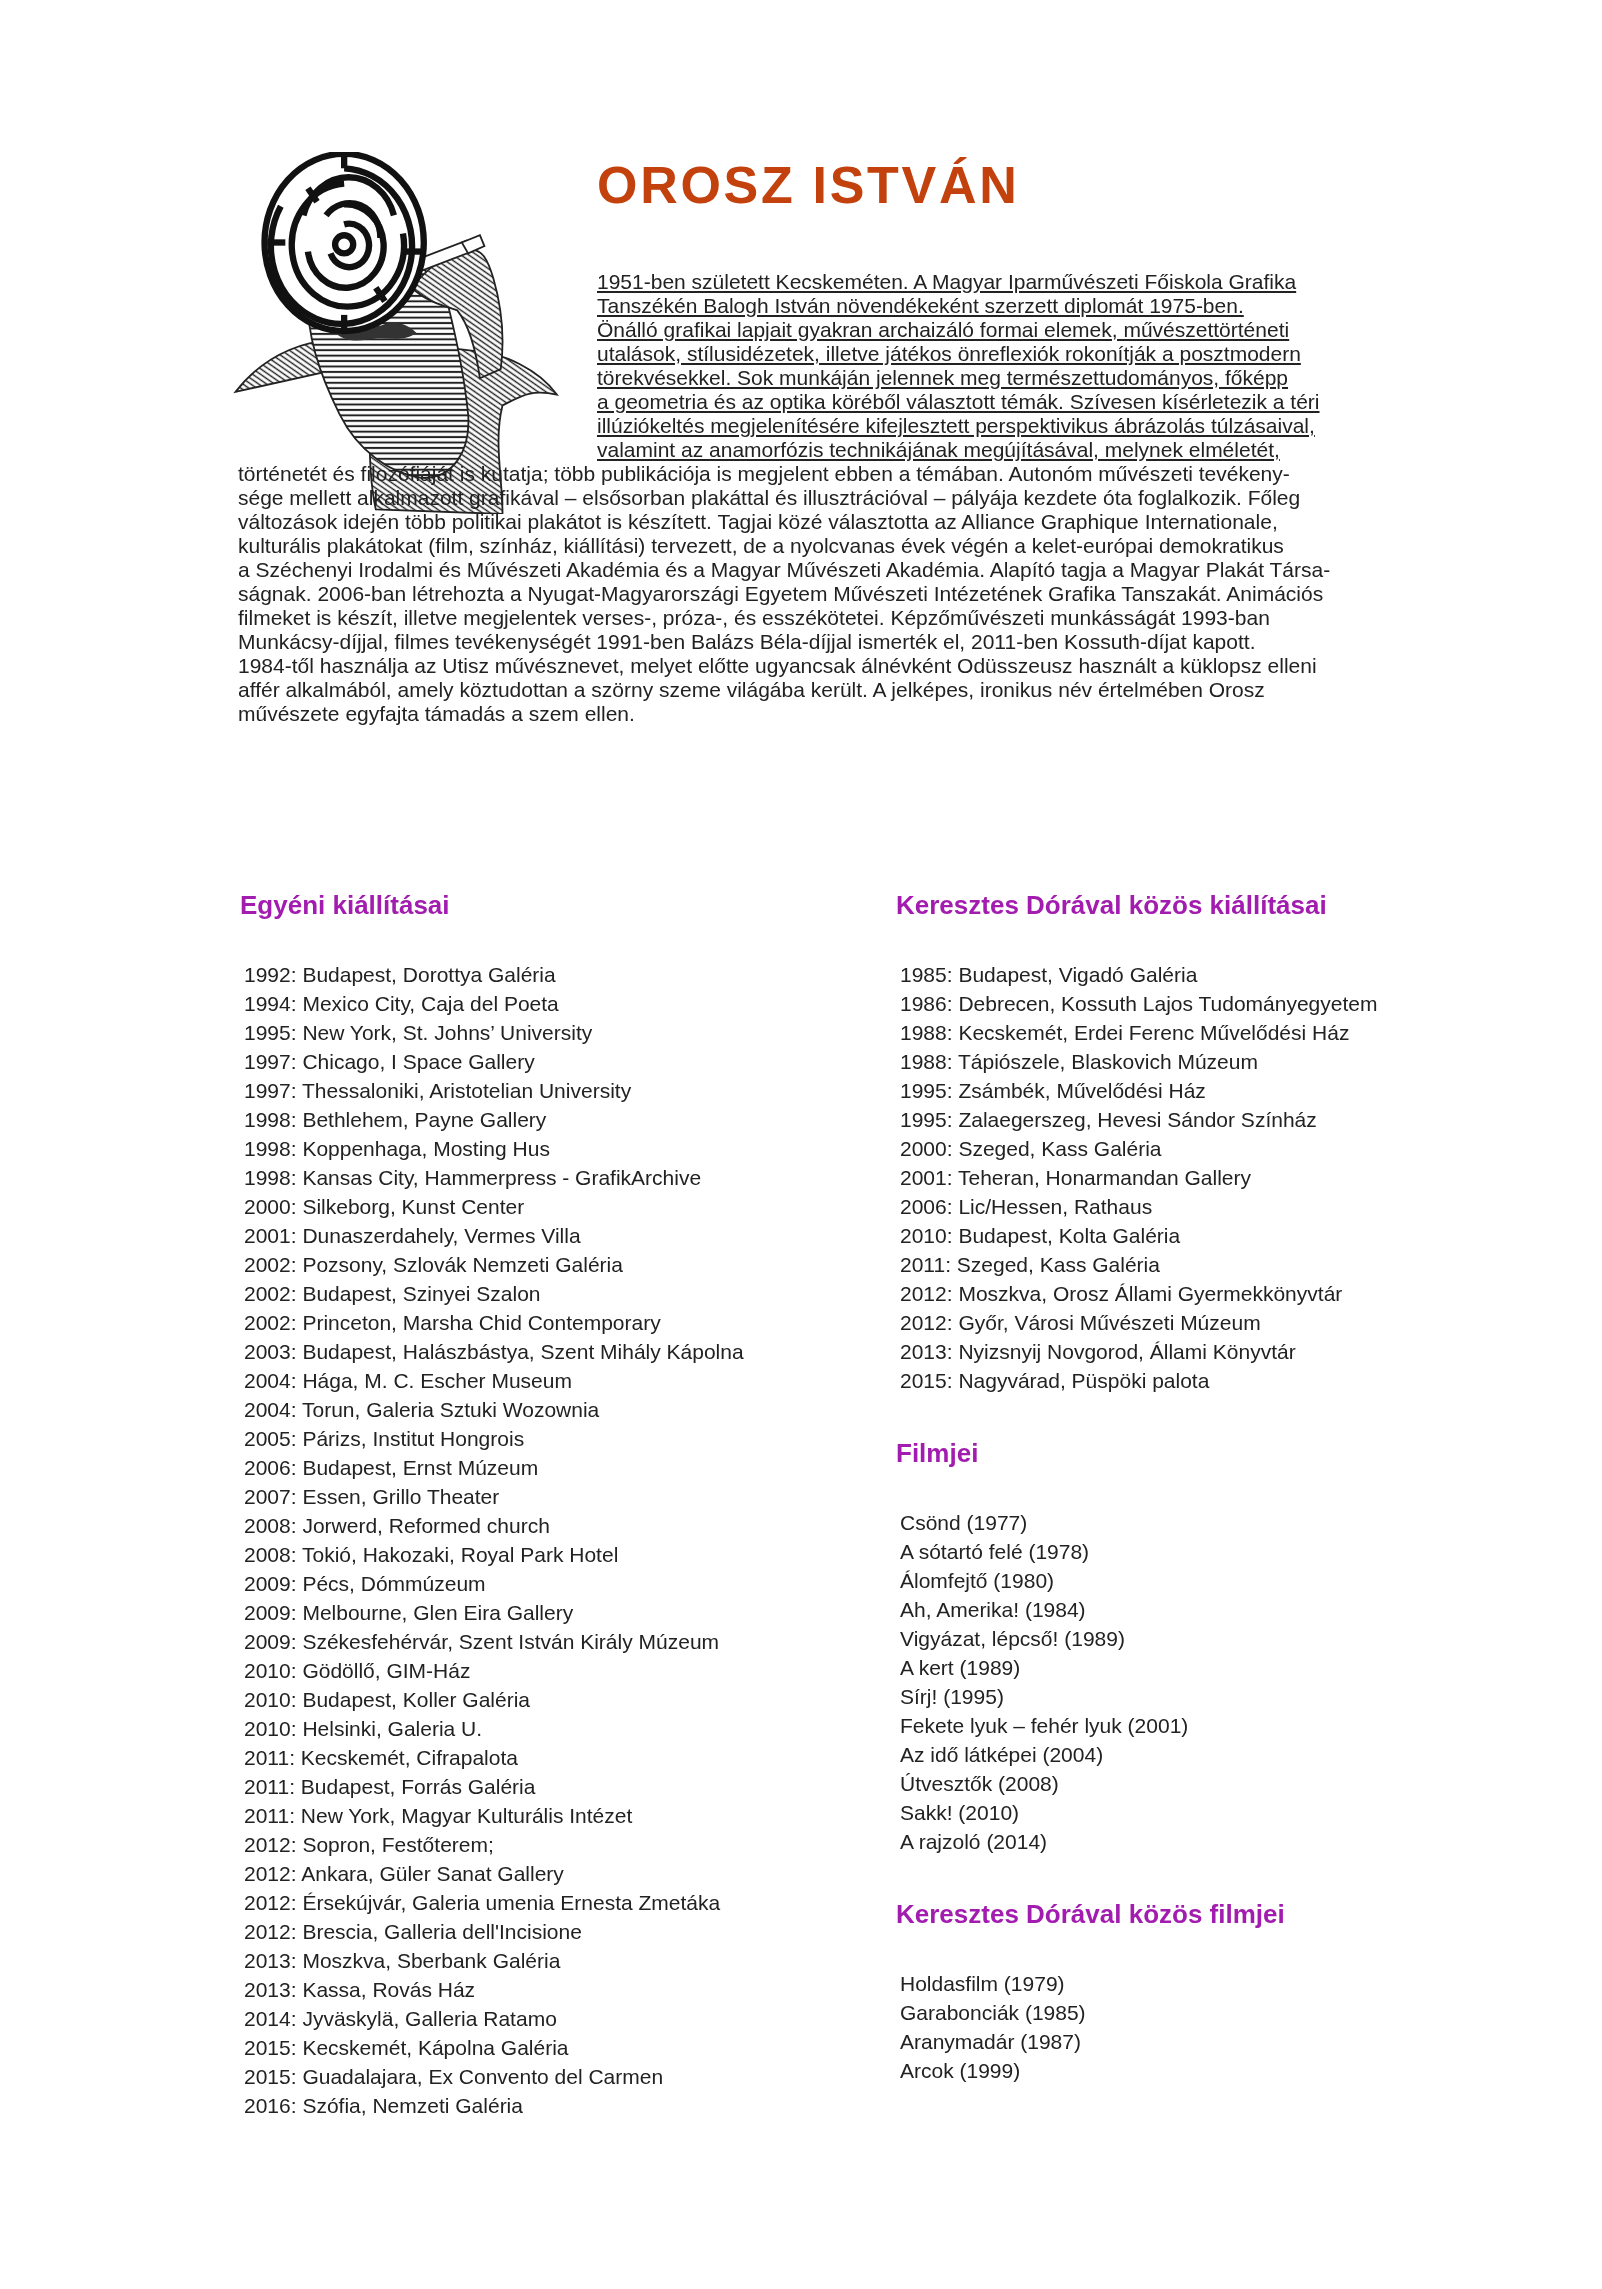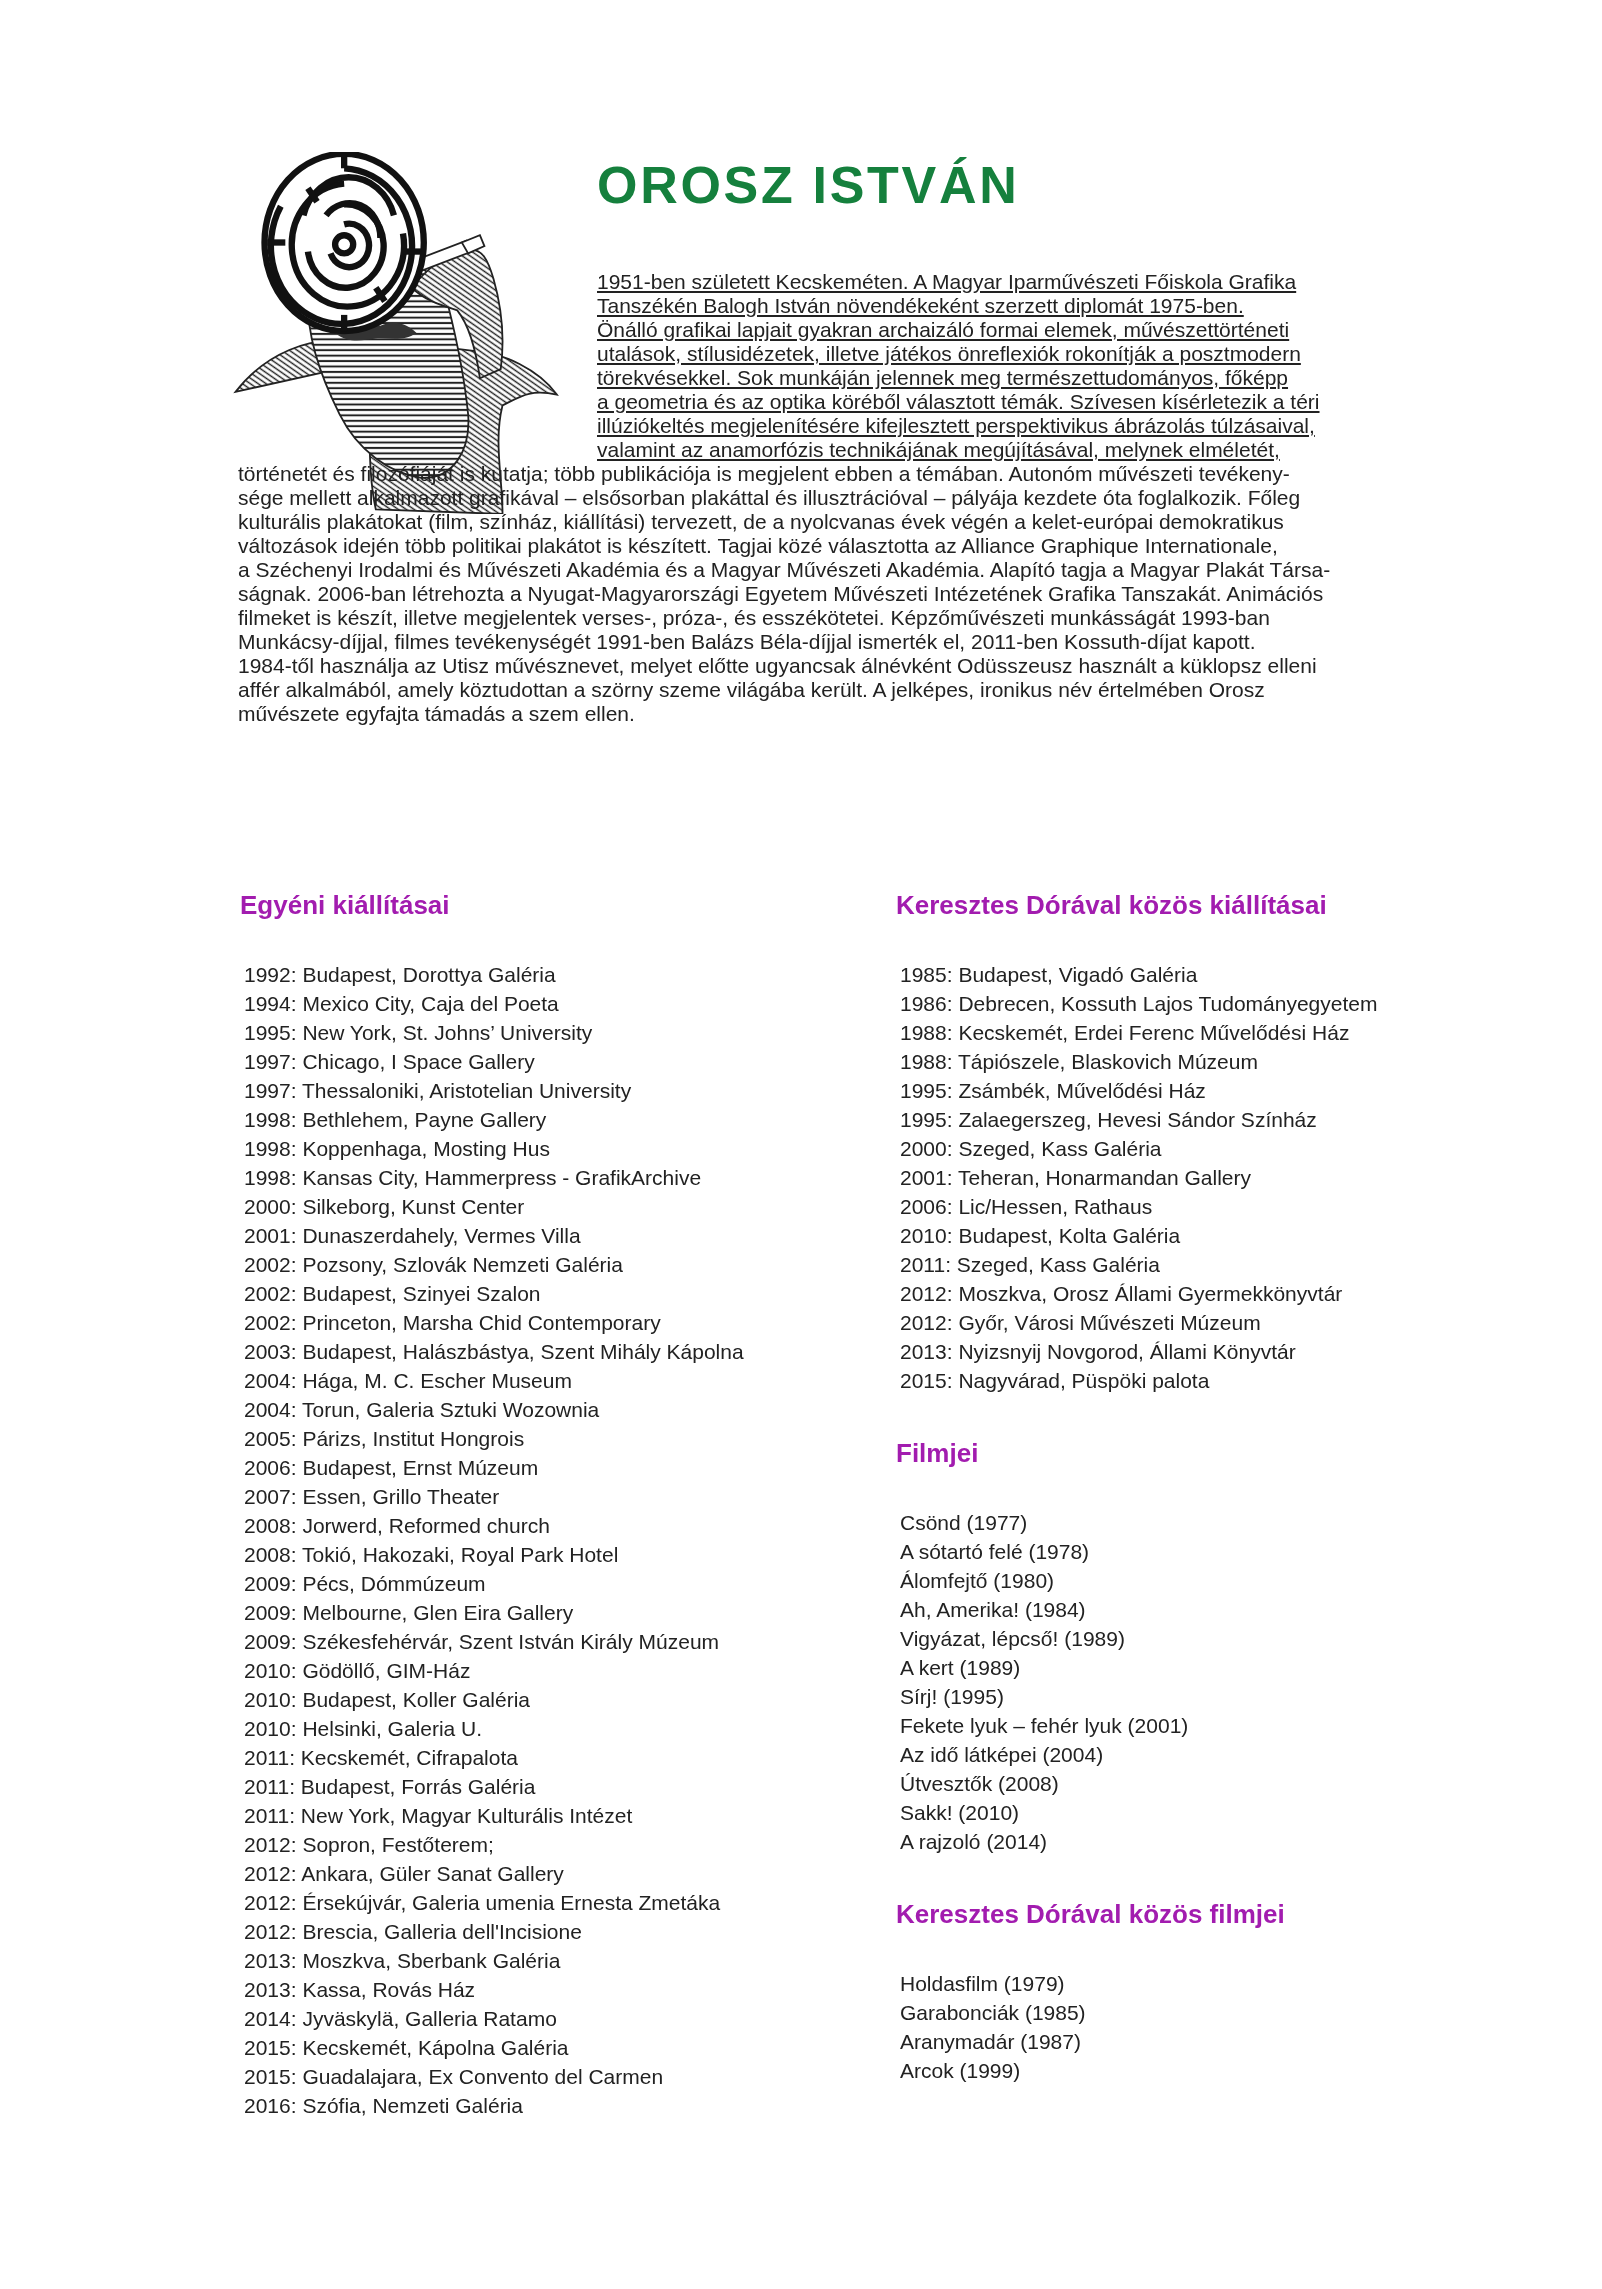--- a/index.html
+++ b/index.html
@@ -1,20 +1,20 @@
 <!DOCTYPE html>
 <html style="font-size:14.5px"><head>
 <meta charset="utf-8">
 <style>
   html, body { margin:0; padding:0; background:#ffffff; }
   body { width:1603px; height:2290px; position:relative; overflow:hidden;
          font-family:"Liberation Sans", sans-serif; color:#222222; }
   .portrait { position:absolute; left:231px; top:152px; width:353px; height:362px; }
   .title { position:absolute; left:597px; top:159px; margin:0; font-size:52px; font-weight:bold;
-           letter-spacing:2.7px; color:#15803d; line-height:1; }
+           letter-spacing:2.7px; color:#c2410c; line-height:1; }
   .bio { position:absolute; left:238px; top:270px; width:1167px; font-size:21px; line-height:24px; }
   .bio .narrow { margin-left:359px;text-decoration:underline; }
   .bio .line { display:block; white-space:nowrap; }
   .col { position:absolute; top:887px; }
   .col.left { left:240px; width:615px; }
   .col.right { left:896px; width:561px; }
   h2 { margin:0; font-size:26px; font-weight:bold; line-height:36px; color:#a21caf; }
   ul { list-style:none; margin:4px; padding:0; }
   li { font-size:21px; line-height:29px; white-space:nowrap; }
   .h-gap { height:33px; }
@@ -75,22 +75,22 @@
     <span class="line">Önálló grafikai lapjait gyakran archaizáló formai elemek, művészettörténeti</span>
     <span class="line">utalások, stílusidézetek, illetve játékos önreflexiók rokonítják a posztmodern</span>
     <span class="line">törekvésekkel. Sok munkáján jelennek meg természettudományos, főképp</span>
     <span class="line">a geometria és az optika köréből választott témák. Szívesen kísérletezik a téri</span>
     <span class="line">illúziókeltés megjelenítésére kifejlesztett perspektivikus ábrázolás túlzásaival,</span>
     <span class="line">valamint az anamorfózis technikájának megújításával, melynek elméletét,</span>
   </div>
   <div>
     <span class="line">történetét és filozófiáját is kutatja; több publikációja is megjelent ebben a témában. Autonóm művészeti tevékeny-</span>
     <span class="line">sége mellett alkalmazott grafikával – elsősorban plakáttal és illusztrációval – pályája kezdete óta foglalkozik. Főleg</span>
+    <span class="line">változások idején több politikai plakátot is készített. Tagjai közé választotta az Alliance Graphique Internationale,</span>
     <span class="line">kulturális plakátokat (film, színház, kiállítási) tervezett, de a nyolcvanas évek végén a kelet-európai demokratikus</span>
-    <span class="line">változások idején több politikai plakátot is készített. Tagjai közé választotta az Alliance Graphique Internationale,</span>
     <span class="line">a Széchenyi Irodalmi és Művészeti Akadémia és a Magyar Művészeti Akadémia. Alapító tagja a Magyar Plakát Társa-</span>
     <span class="line">ságnak. 2006-ban létrehozta a Nyugat-Magyarországi Egyetem Művészeti Intézetének Grafika Tanszakát. Animációs</span>
     <span class="line">filmeket is készít, illetve megjelentek verses-, próza-, és esszékötetei. Képzőművészeti munkásságát 1993-ban</span>
     <span class="line">Munkácsy-díjjal, filmes tevékenységét 1991-ben Balázs Béla-díjjal ismerték el, 2011-ben Kossuth-díjat kapott.</span>
     <span class="line">1984-től használja az Utisz művésznevet, melyet előtte ugyancsak álnévként Odüsszeusz használt a küklopsz elleni</span>
     <span class="line">affér alkalmából, amely köztudottan a szörny szeme világába került. A jelképes, ironikus név értelmében Orosz</span>
     <span class="line">művészete egyfajta támadás a szem ellen.</span>
   </div>
 </div>
 

